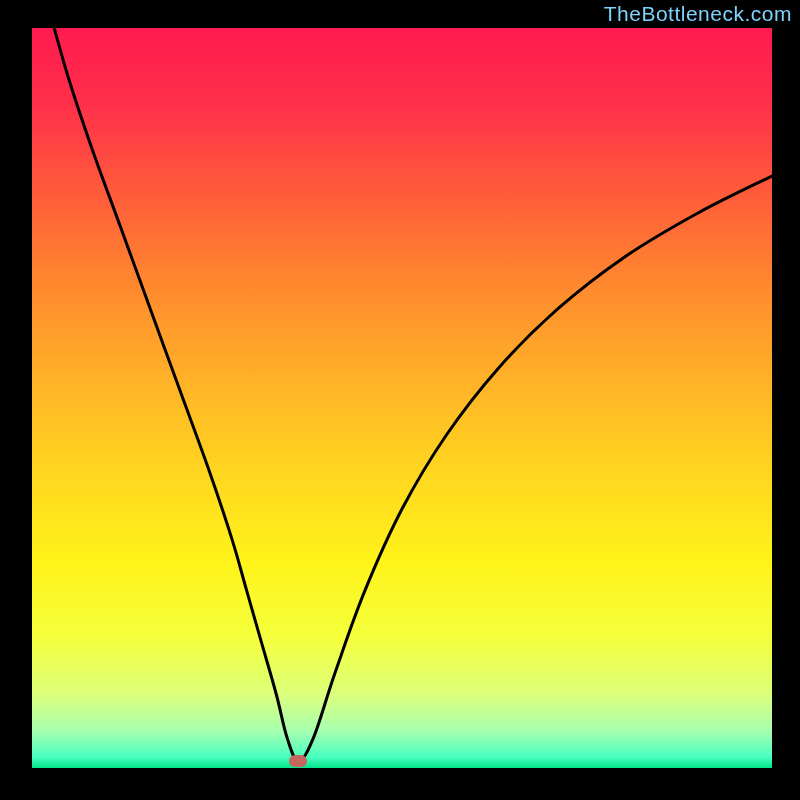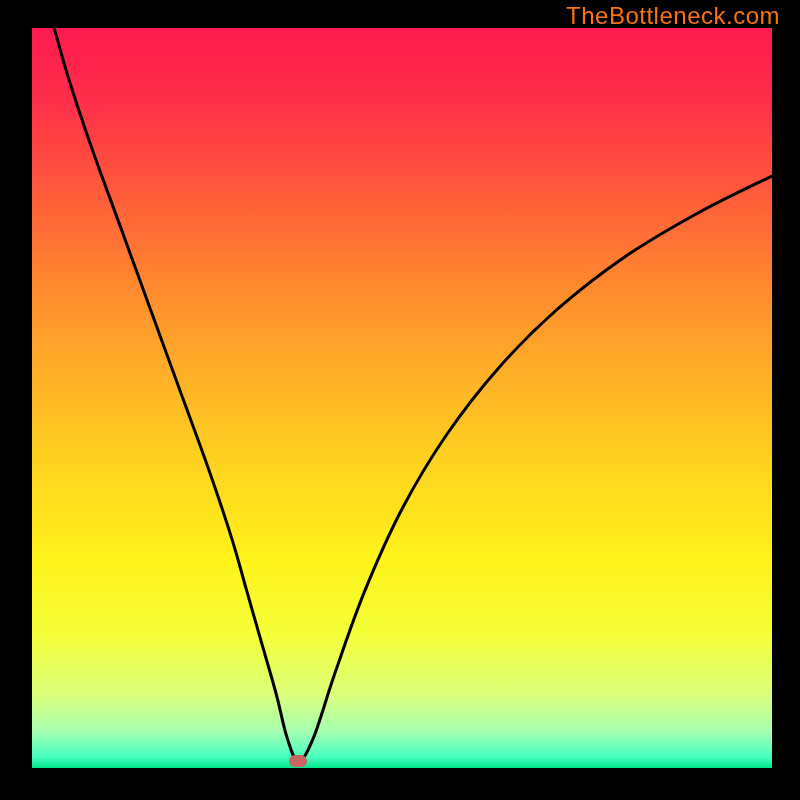--- a/index.html
+++ b/index.html
@@ -7,23 +7,23 @@
     width: 800px;
     height: 800px;
     background: #000;
     position: relative;
     overflow: hidden;
     font-family: Arial, Helvetica, sans-serif;
   }
   .watermark {
     position: absolute;
     top: 2px;
-    right: 20px;
-    color: #f97316;
-    font-size: 24px;
+    right: 8px;
+    color: #7dd3fc;
+    font-size: 21px;
     font-weight: 400;
     letter-spacing: 0.5px;
     z-index: 10;
   }
   .frame {
     position: absolute;
     left: 32px;
     top: 28px;
     width: 740px;   
     height: 740px;

